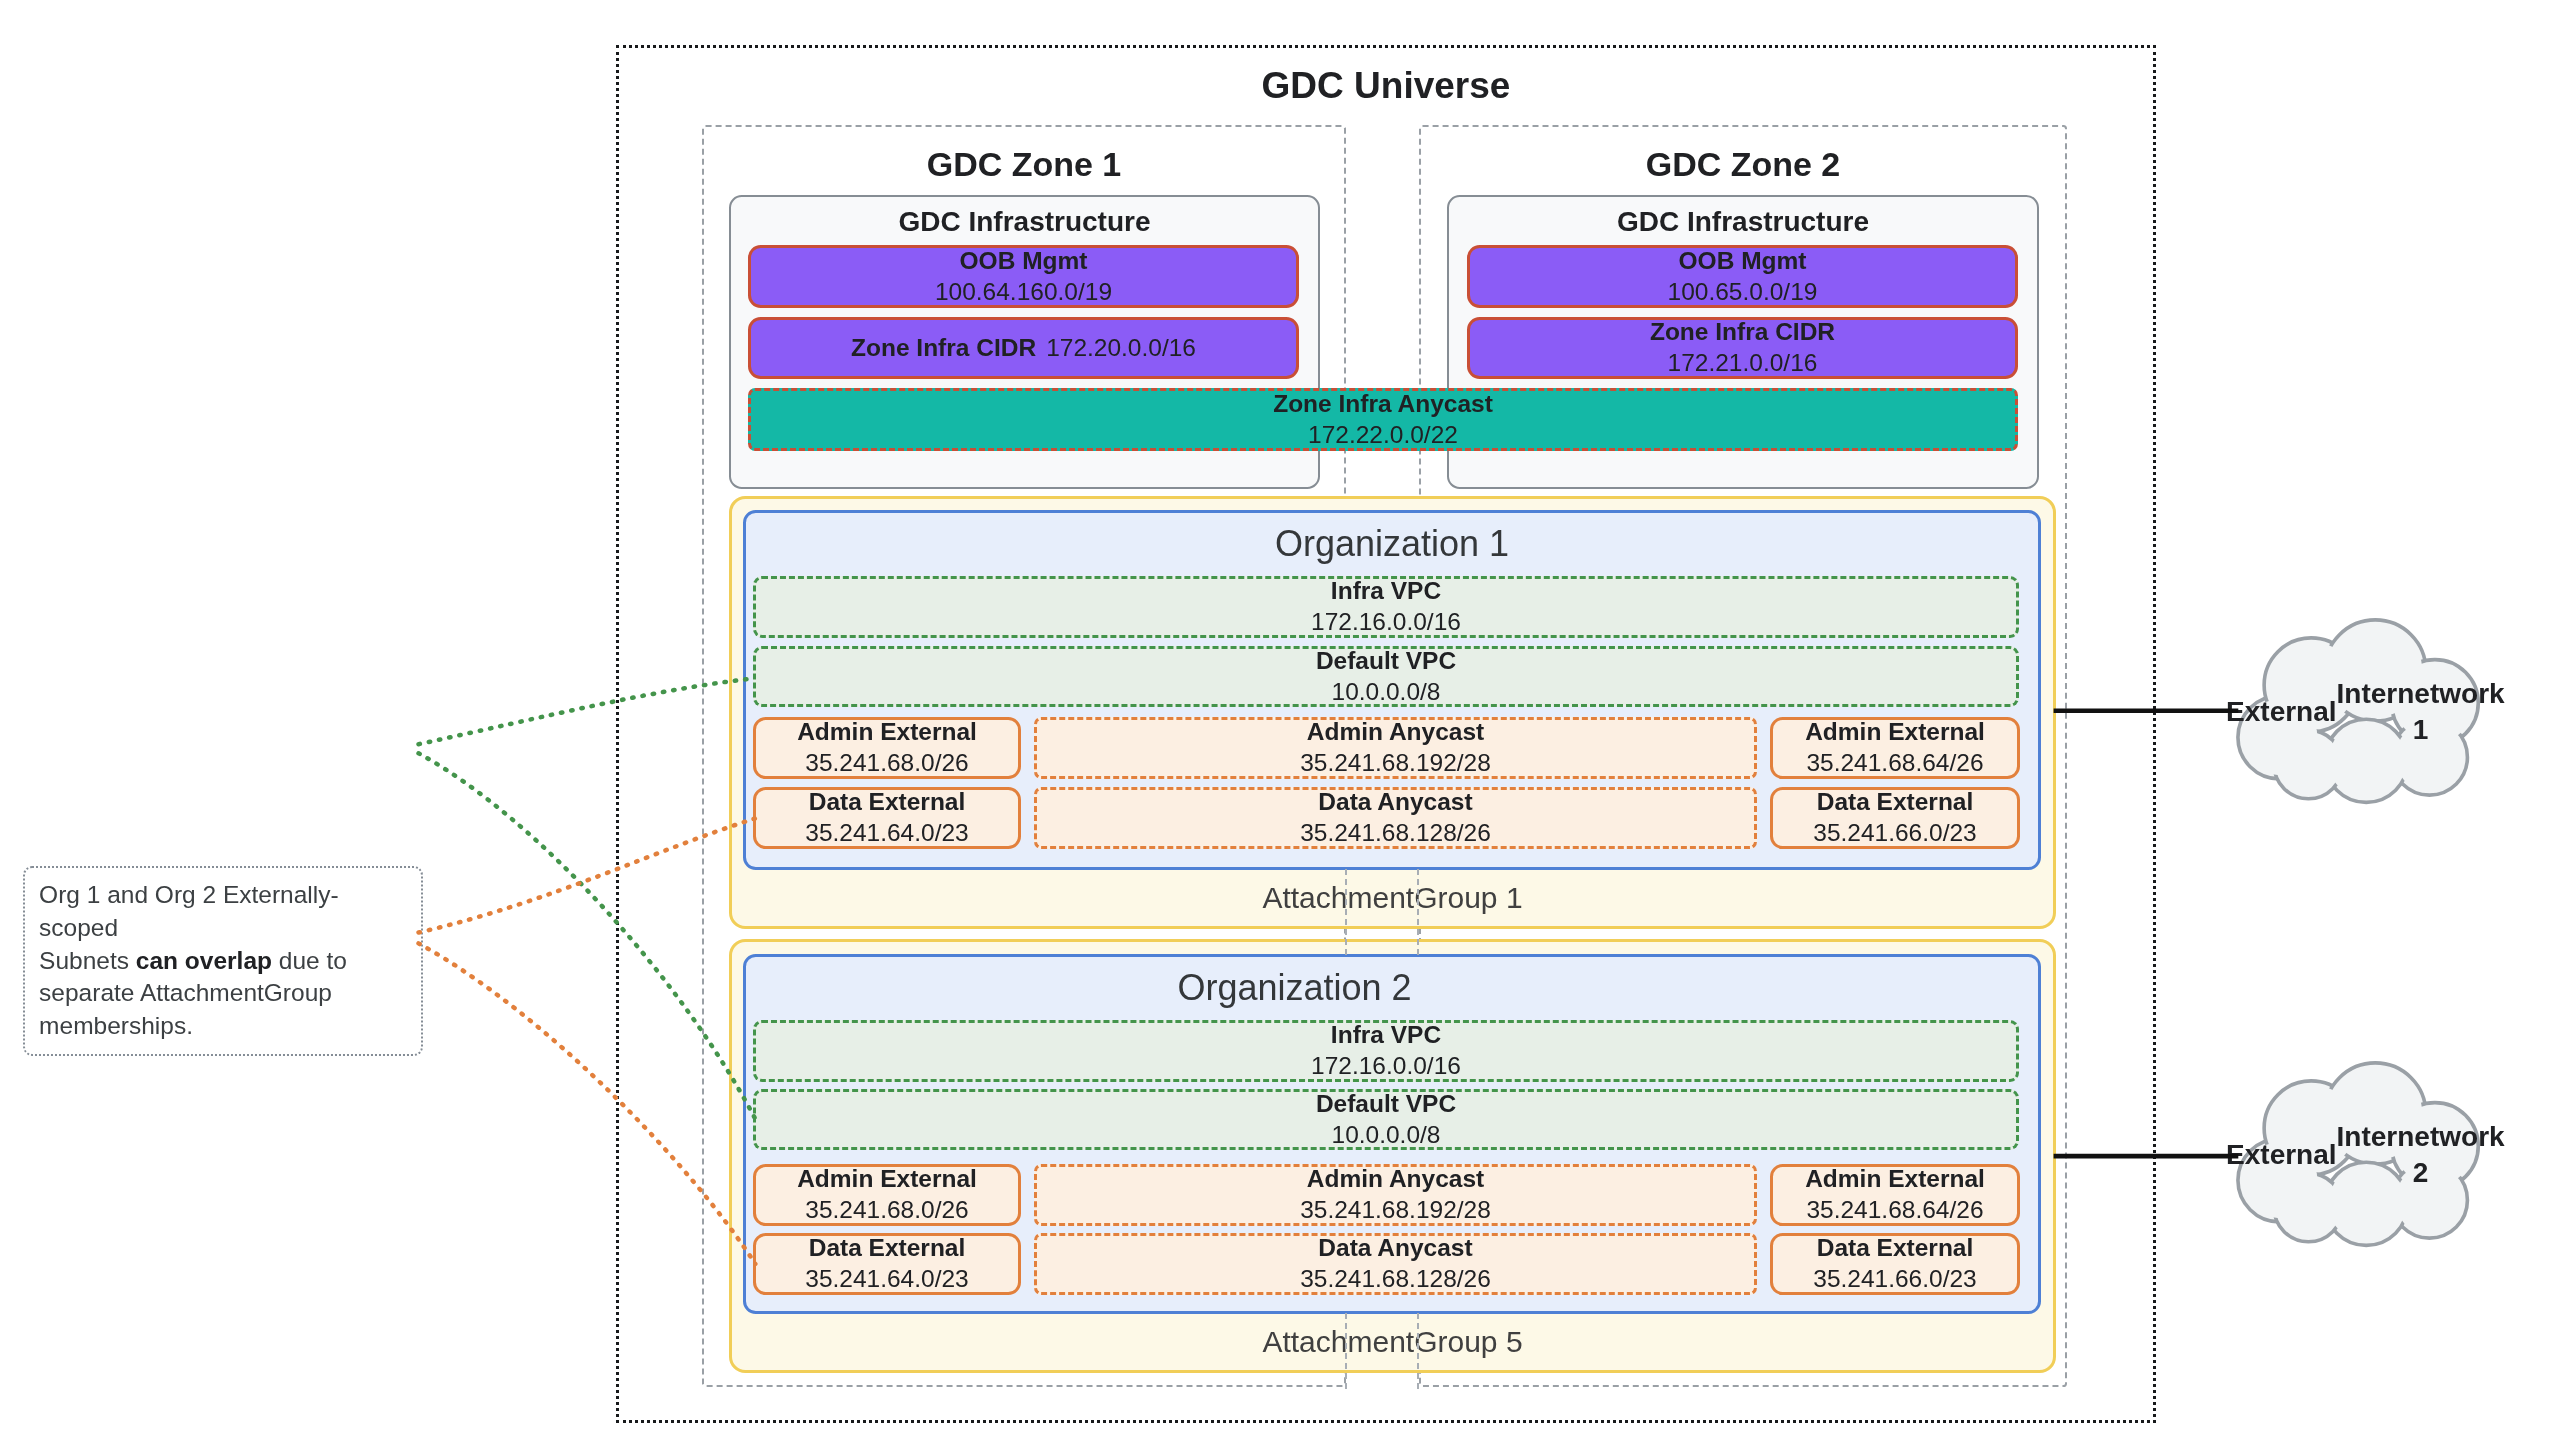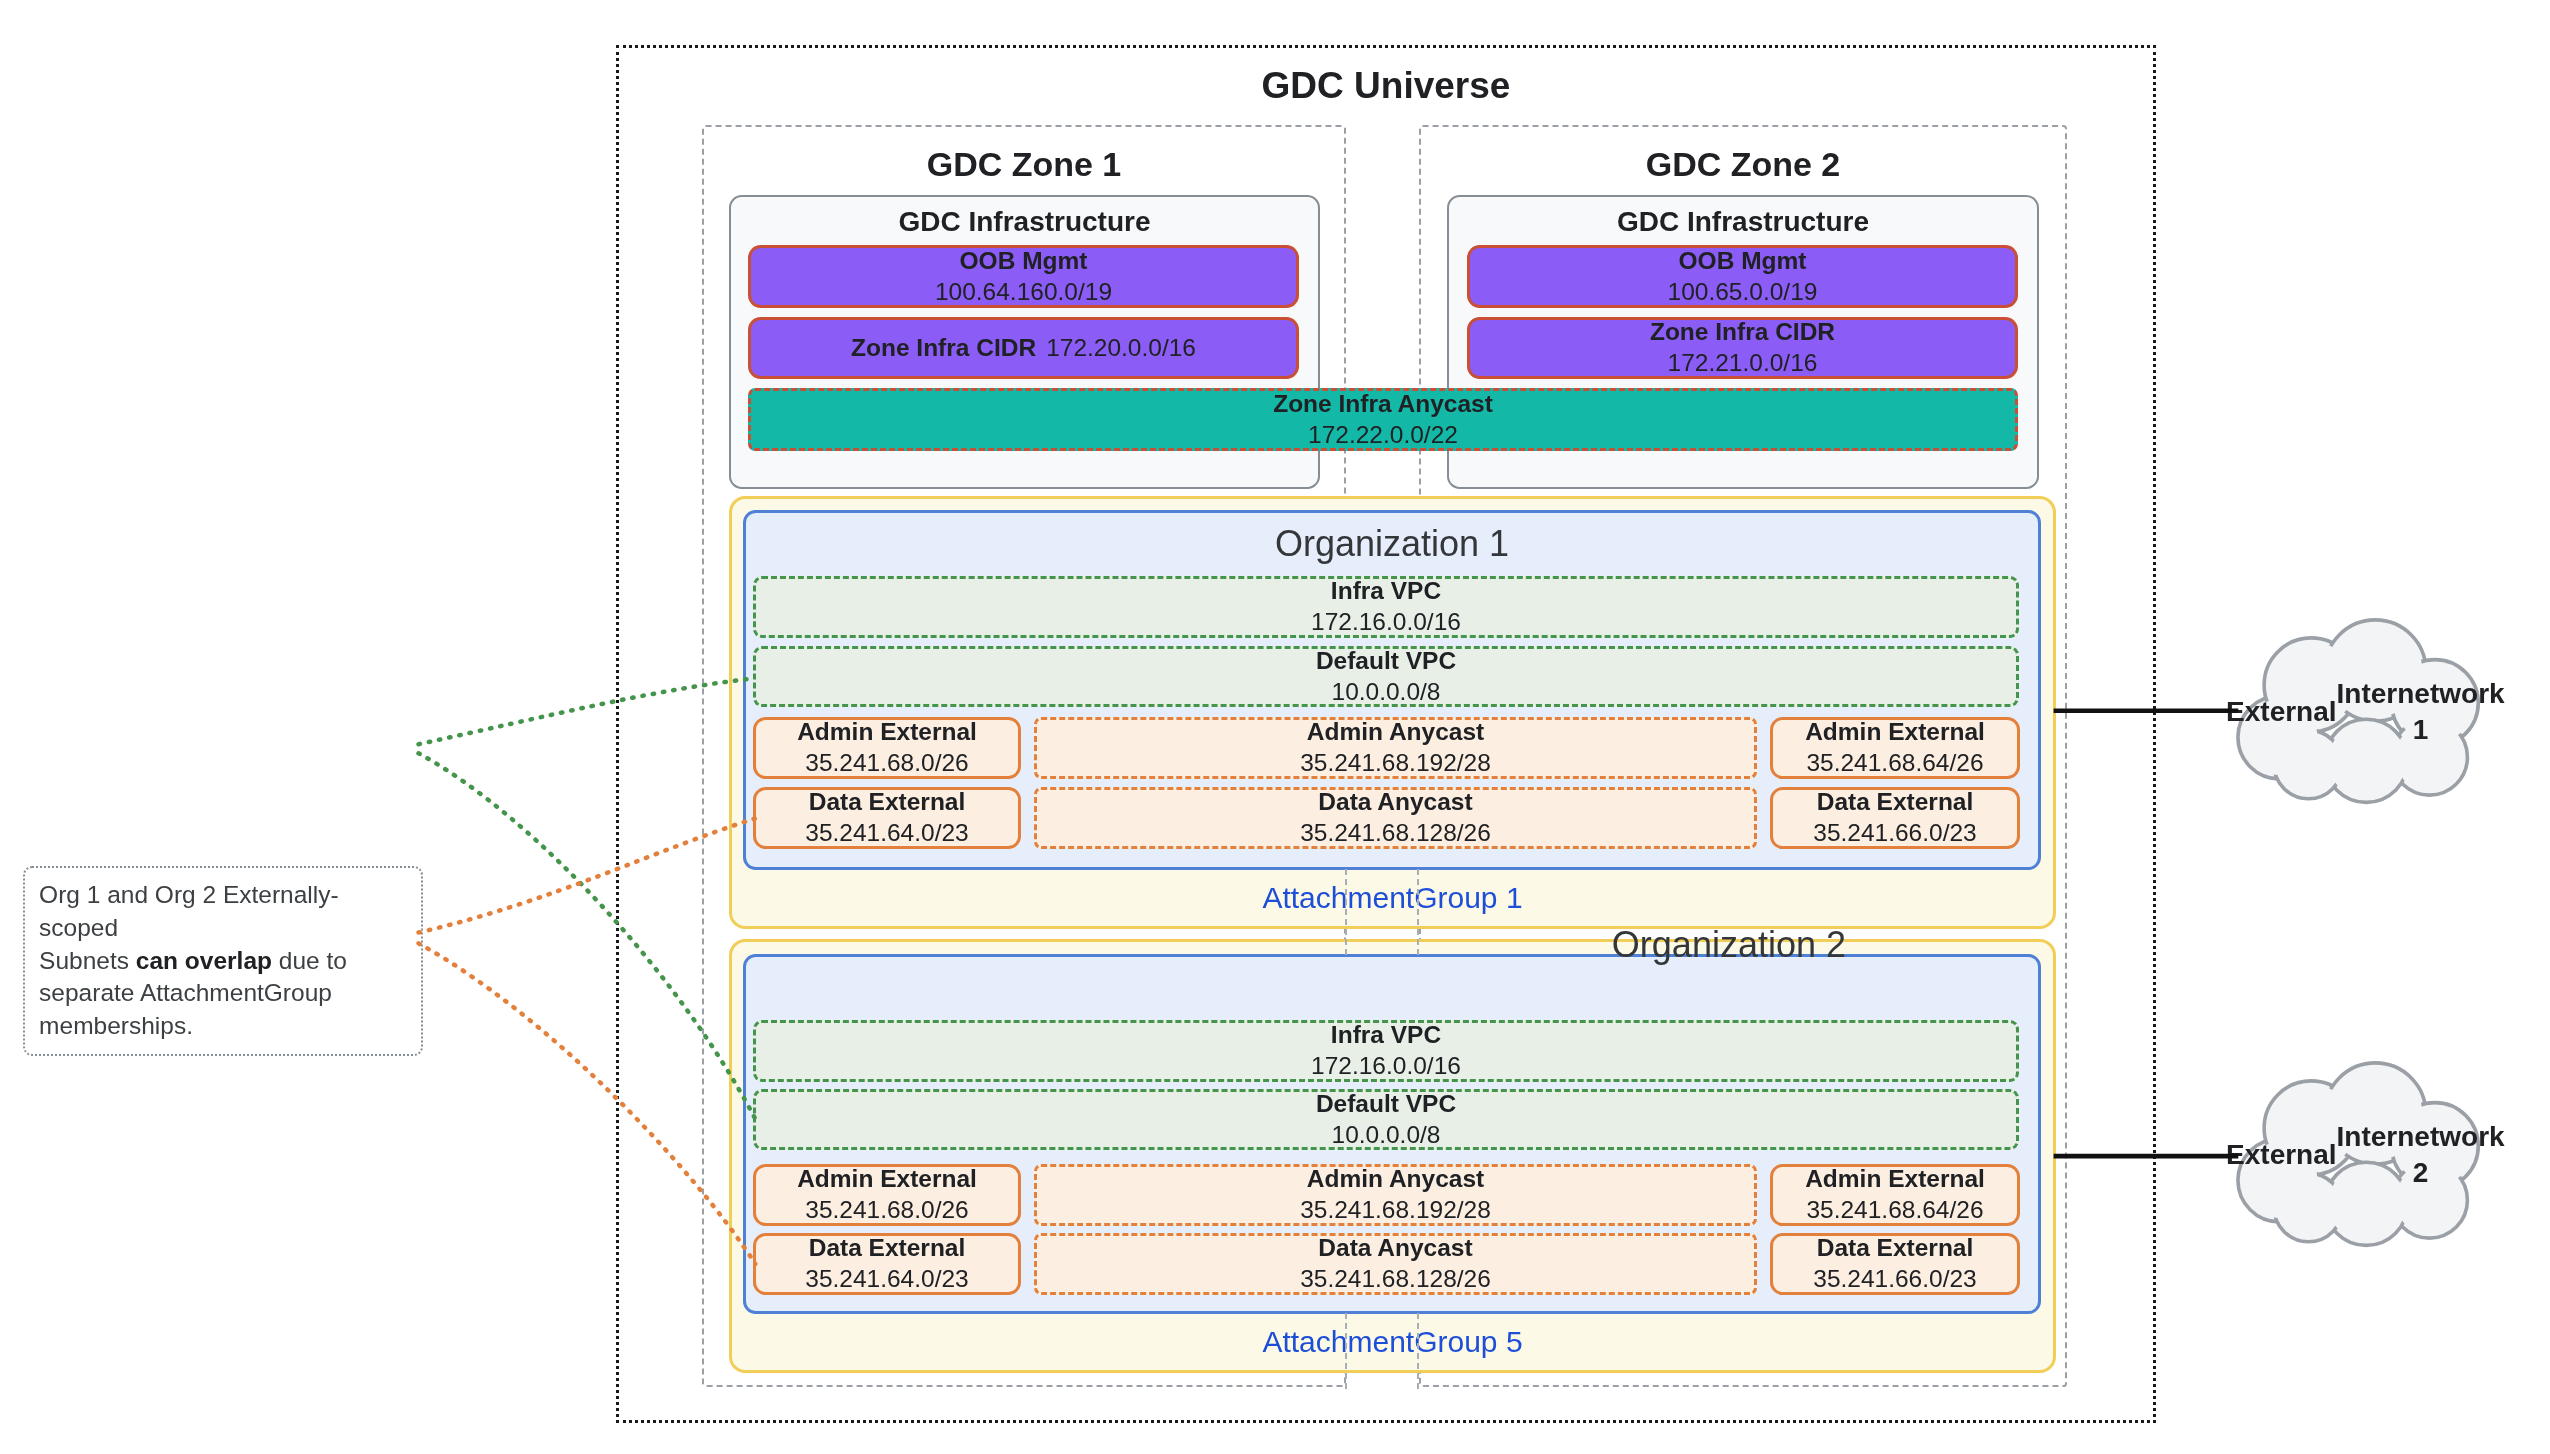--- a/index.html
+++ b/index.html
@@ -20,21 +20,21 @@
   .orange-dashed{background:#fcefe2;border:3.6px dashed #e2803c;border-radius:7.2px;}
   .ann{border:2.7px dotted #858d96;border-radius:9px;background:#ffffff;
        padding:11px 14.5px;font-size:24.5px;line-height:1.34;color:#3c4043;}
   .ann b{color:#202124;}
 
   
   .u-title{font-size:37px;font-weight:700;text-align:center;}
   .z-title{font-size:34px;font-weight:700;text-align:center;}
   .i-title{font-size:28px;font-weight:700;text-align:center;}
   .org-title{font-size:36px;font-weight:400;color:#34373a;text-align:center;}
-  .ag-label{font-size:30px;font-weight:400;color:#1d4ed8;text-align:center;}
+  .ag-label{font-size:30px;font-weight:400;color:#404040;text-align:center;}
   .cell{display:flex;flex-direction:column;justify-content:center;align-items:center;
         text-align:center;line-height:1.25;}
   .lbl{font-weight:700;font-size:24.5px;}
   .val{font-weight:400;font-size:24.5px;}
   .inline-cidr .val{margin-left:10px;}
   .inline-cidr{display:flex;flex-direction:row;justify-content:center;align-items:center;}
 
   
   .vdash{border-left:2.7px dashed #a8aeb5;width:0;}
 
@@ -123,21 +123,21 @@
   </div>
   <div class="abs orange-solid cell" style="left:1770px;top:787px;width:250px;height:62px;">
     <div class="lbl">Data External</div>
     <div class="val">35.241.66.0/23</div>
   </div>
 
   <div class="abs ag" style="left:729px;top:939px;width:1327px;height:434px;">
     <div class="abs ag-label" style="left:0;right:0;bottom:11px;">AttachmentGroup 5</div>
   </div>
   <div class="abs org" style="left:743px;top:954px;width:1298px;height:360px;"></div>
-  <div class="abs org-title" style="left:743px;top:924px;width:1103px;text-align:right;">Organization 2</div>
+  <div class="abs org-title" style="left:743px;top:967px;width:1103px;">Organization 2</div>
 
   <div class="abs green-dashed cell" style="left:753px;top:1020px;width:1266px;height:62px;">
     <div class="lbl">Infra VPC</div>
     <div class="val">172.16.0.0/16</div>
   </div>
   <div class="abs green-dashed cell" style="left:753px;top:1089px;width:1266px;height:61px;">
     <div class="lbl">Default VPC</div>
     <div class="val">10.0.0.0/8</div>
   </div>
 

